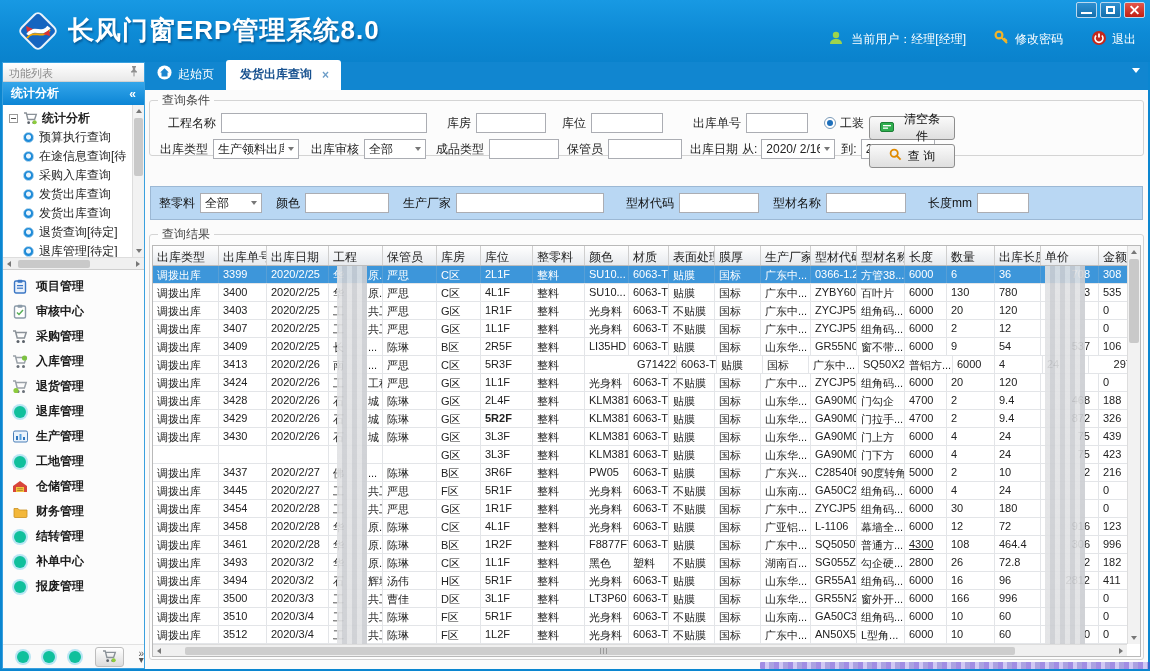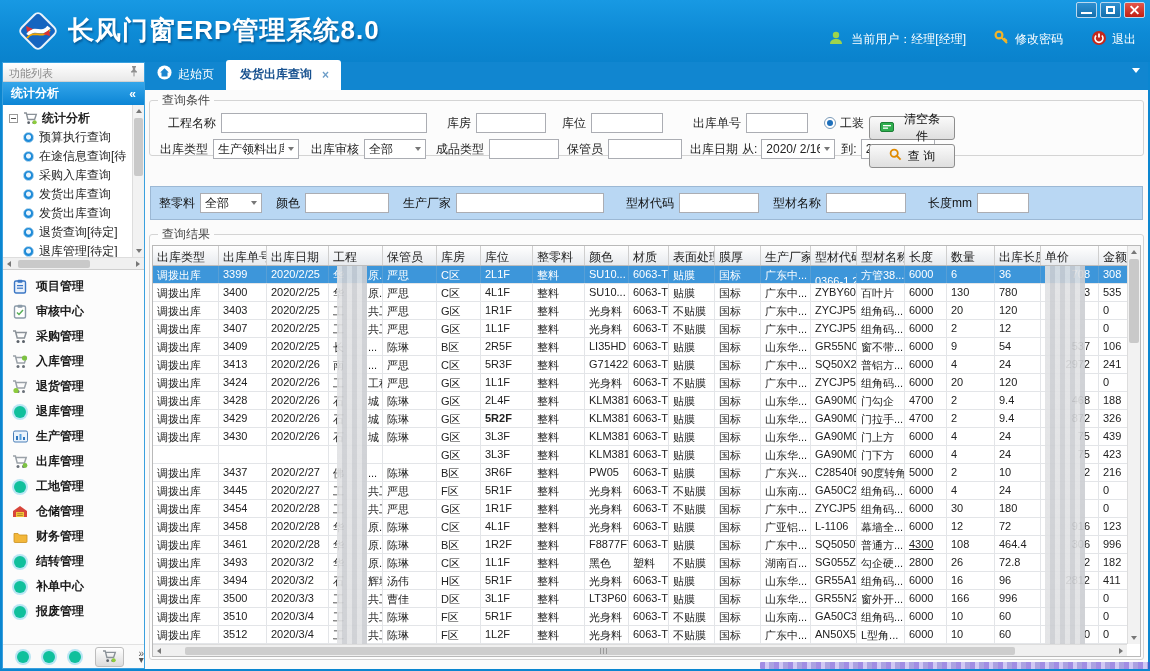--- a/index.html
+++ b/index.html
@@ -333,31 +333,20 @@
               <rect x="0.5" y="1" width="14" height="11" rx="1.5" fill="#eaf3fc" stroke="#4a7fb8"></rect>
               <rect x="3" y="6" width="2" height="4" fill="#2f77c0"></rect>
               <rect x="6.5" y="4" width="2" height="6" fill="#5aa0dc"></rect>
               <rect x="10" y="7" width="2" height="3" fill="#2f77c0"></rect>
             </svg>
           </span>
           <span>生产管理</span>
         </div>
         <div class="menu-item">
           <span class="mi-ico">
-            <svg width="16" height="14" viewBox="0 0 16 14">
-              <path d="M1 1h2.4l1.8 7h7.2l1.8-5.4H4.5" fill="none" stroke="#9aa1a8" stroke-width="1.5"></path>
-              <circle cx="6" cy="11.5" r="1.5" fill="#6a7179"></circle>
-              <circle cx="11.5" cy="11.5" r="1.5" fill="#6a7179"></circle>
-              <circle cx="13" cy="10.5" r="2.4" fill="#7dc243"></circle>
-            </svg>
-          </span>
-          <span>出库管理</span>
-        </div>
-        <div class="menu-item">
-          <span class="mi-ico">
             <span class="circle-ic"></span>
           </span>
           <span>工地管理</span>
         </div>
         <div class="menu-item">
           <span class="mi-ico">
             <svg width="16" height="13" viewBox="0 0 16 13">
               <path d="M1 6 8 1l7 5v6H1z" fill="#d8453a"></path>
               <rect x="4" y="7" width="8" height="5" fill="#f3c63c"></rect>
               <rect x="5.2" y="8.2" width="5.6" height="1" fill="#b5892a"></rect>
@@ -577,21 +566,21 @@
                 <div class="gr-cell" style="width: 54px;"><span>华</span><span class="gap-blur"></span><span>原...</span></div>
                 <div class="gr-cell" style="width: 54px;">严思</div>
                 <div class="gr-cell" style="width: 44px;">C区</div>
                 <div class="gr-cell" style="width: 52px;">2L1F</div>
                 <div class="gr-cell" style="width: 52px;">整料</div>
                 <div class="gr-cell" style="width: 44px;">SU10...</div>
                 <div class="gr-cell" style="width: 40px;">6063-T5</div>
                 <div class="gr-cell" style="width: 46px;">贴膜</div>
                 <div class="gr-cell" style="width: 46px;">国标</div>
                 <div class="gr-cell" style="width: 50px;">广东中...</div>
-                <div class="gr-cell" style="width: 46px; margin-top: 7px;">0366-1.2</div>
+                <div class="gr-cell" style="width: 46px;">0366-1.2</div>
                 <div class="gr-cell" style="width: 48px;">方管38...</div>
                 <div class="gr-cell" style="width: 42px;">6000</div>
                 <div class="gr-cell" style="width: 48px;">6</div>
                 <div class="gr-cell" style="width: 46px;">36</div>
                 <div class="gr-cell cell-right" style="width: 58px;">708</div>
                 <div class="gr-cell" style="width: 40px;">308</div>
               </div>
               <div class="g-row">
                 <div class="gr-cell" style="width: 66px;">调拨出库</div>
                 <div class="gr-cell" style="width: 48px;">3400</div>
@@ -682,21 +671,21 @@
               </div>
               <div class="g-row">
                 <div class="gr-cell" style="width: 66px;">调拨出库</div>
                 <div class="gr-cell" style="width: 48px;">3413</div>
                 <div class="gr-cell" style="width: 62px;">2020/2/26</div>
                 <div class="gr-cell" style="width: 54px;"><span>南</span><span class="gap-blur"></span><span>...</span></div>
                 <div class="gr-cell" style="width: 54px;">严思</div>
                 <div class="gr-cell" style="width: 44px;">C区</div>
                 <div class="gr-cell" style="width: 52px;">5R3F</div>
                 <div class="gr-cell" style="width: 52px;">整料</div>
-                <div class="gr-cell" style="width: 44px;">G71422</div>
+                <div class="gr-cell" style="width: 44px; margin-left: 48px;">G71422</div>
                 <div class="gr-cell" style="width: 40px;">6063-T5</div>
                 <div class="gr-cell" style="width: 46px;">贴膜</div>
                 <div class="gr-cell" style="width: 46px;">国标</div>
                 <div class="gr-cell" style="width: 50px;">广东中...</div>
                 <div class="gr-cell" style="width: 46px;">SQ50X2...</div>
                 <div class="gr-cell" style="width: 48px;">普铝方...</div>
                 <div class="gr-cell" style="width: 42px;">6000</div>
                 <div class="gr-cell" style="width: 48px;">4</div>
                 <div class="gr-cell" style="width: 46px;">24</div>
                 <div class="gr-cell cell-right" style="width: 58px;">2972</div>

